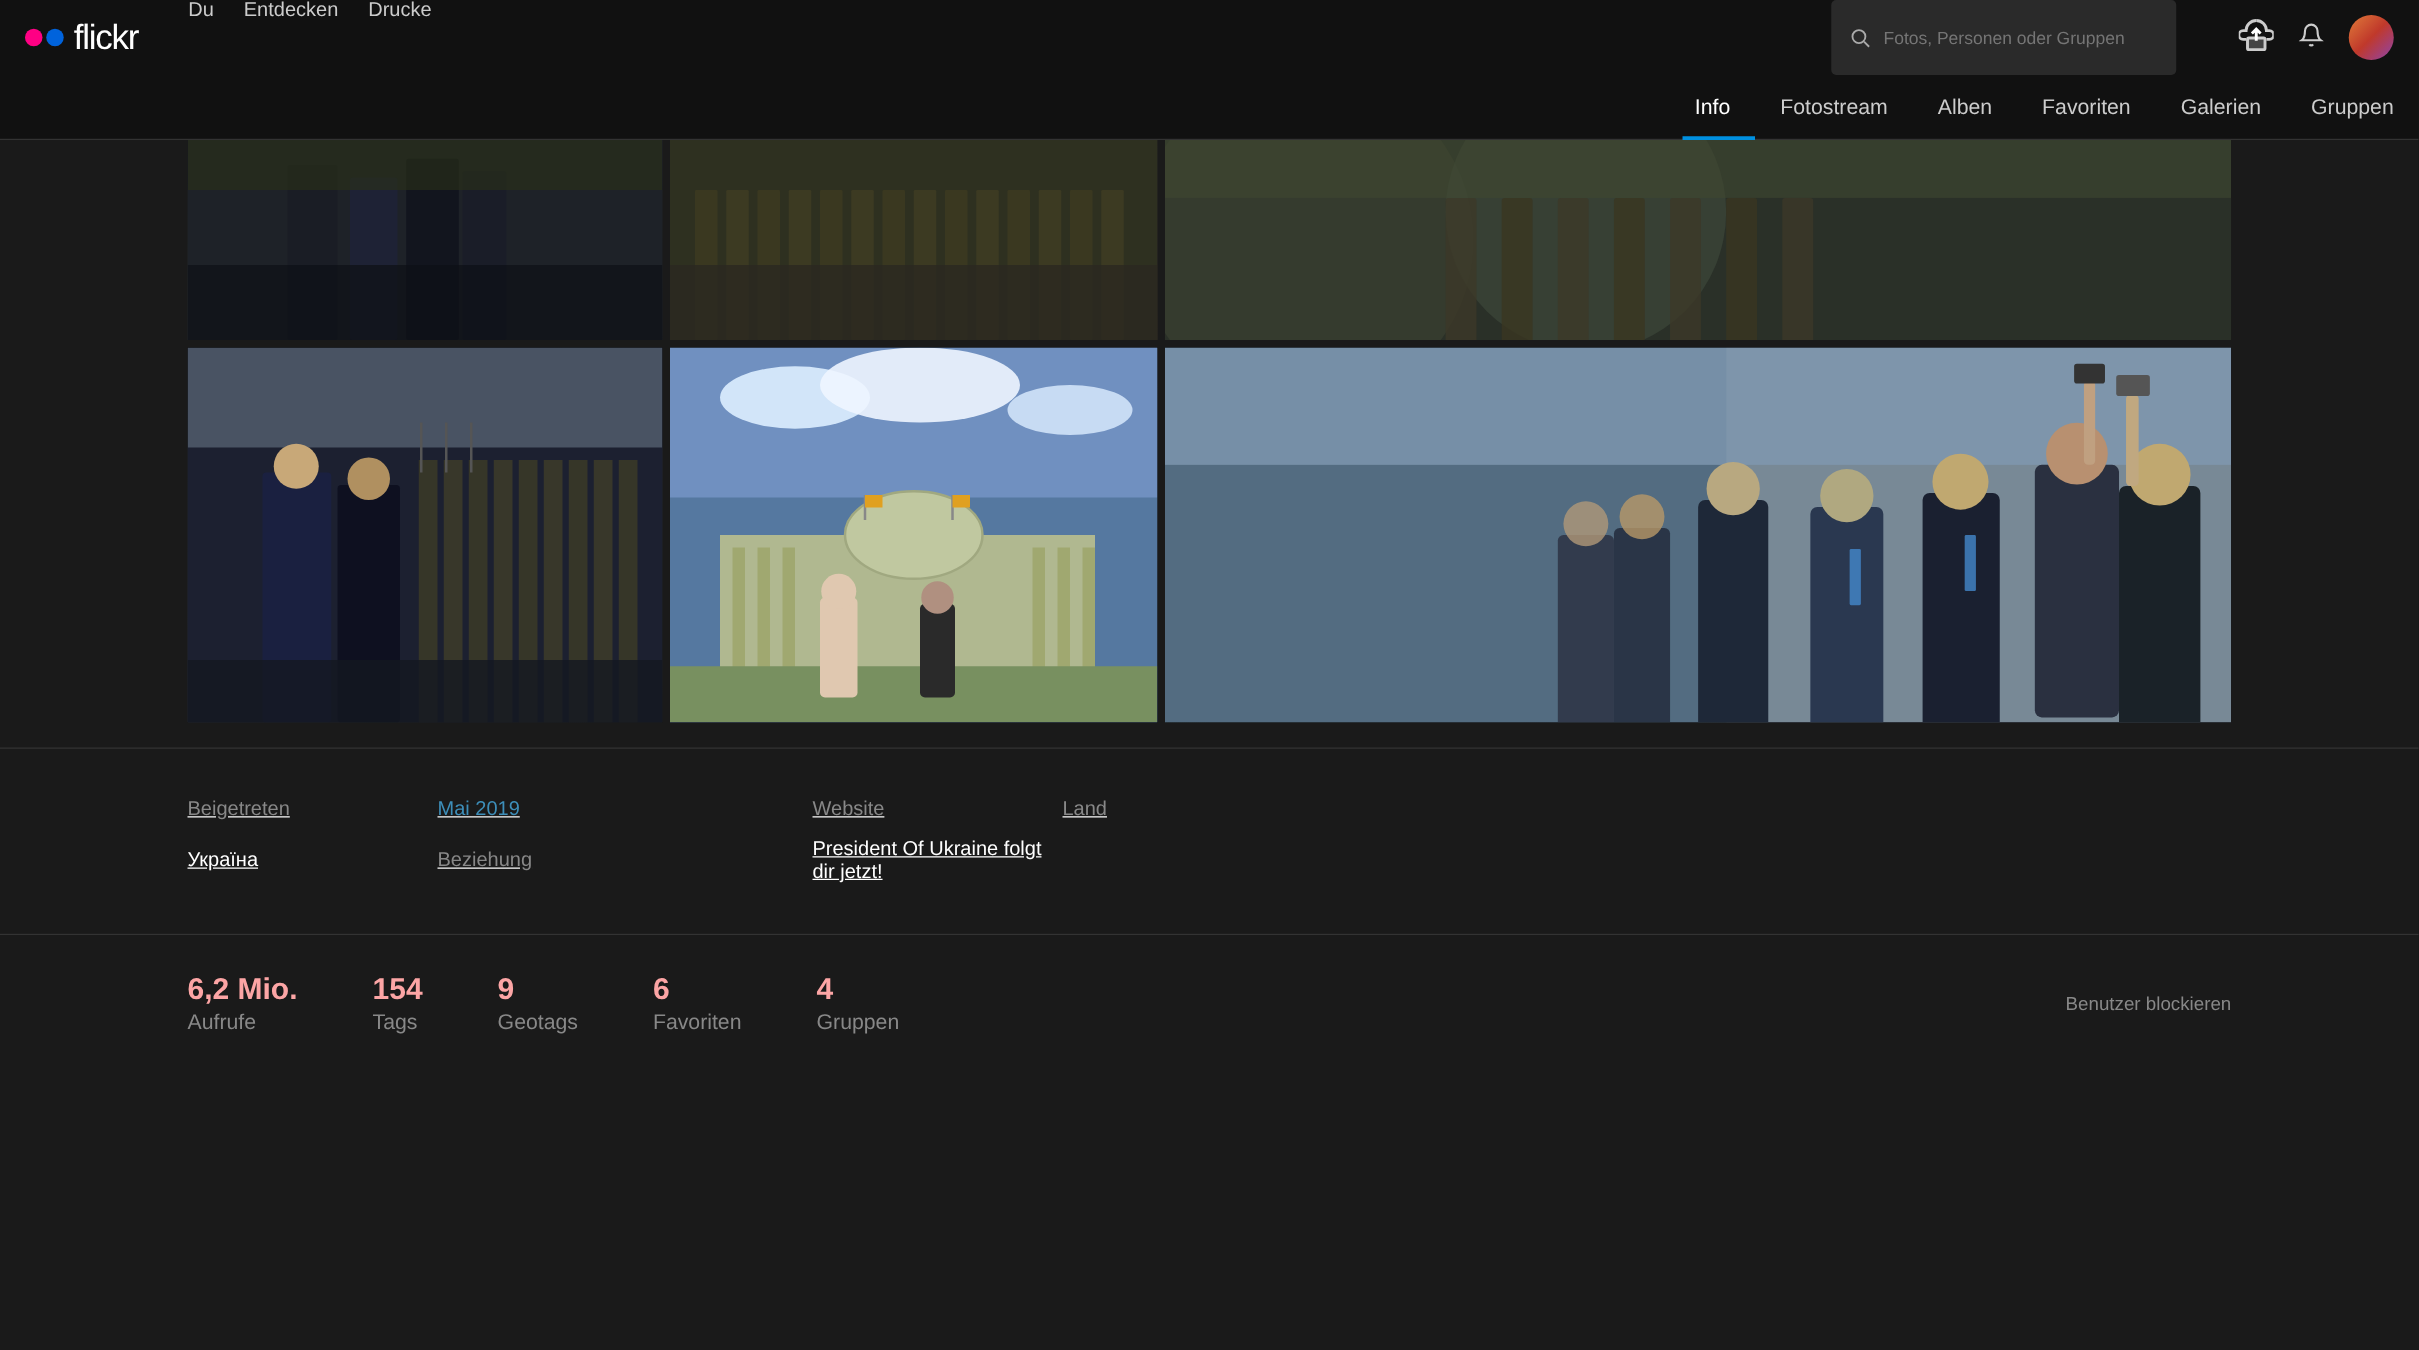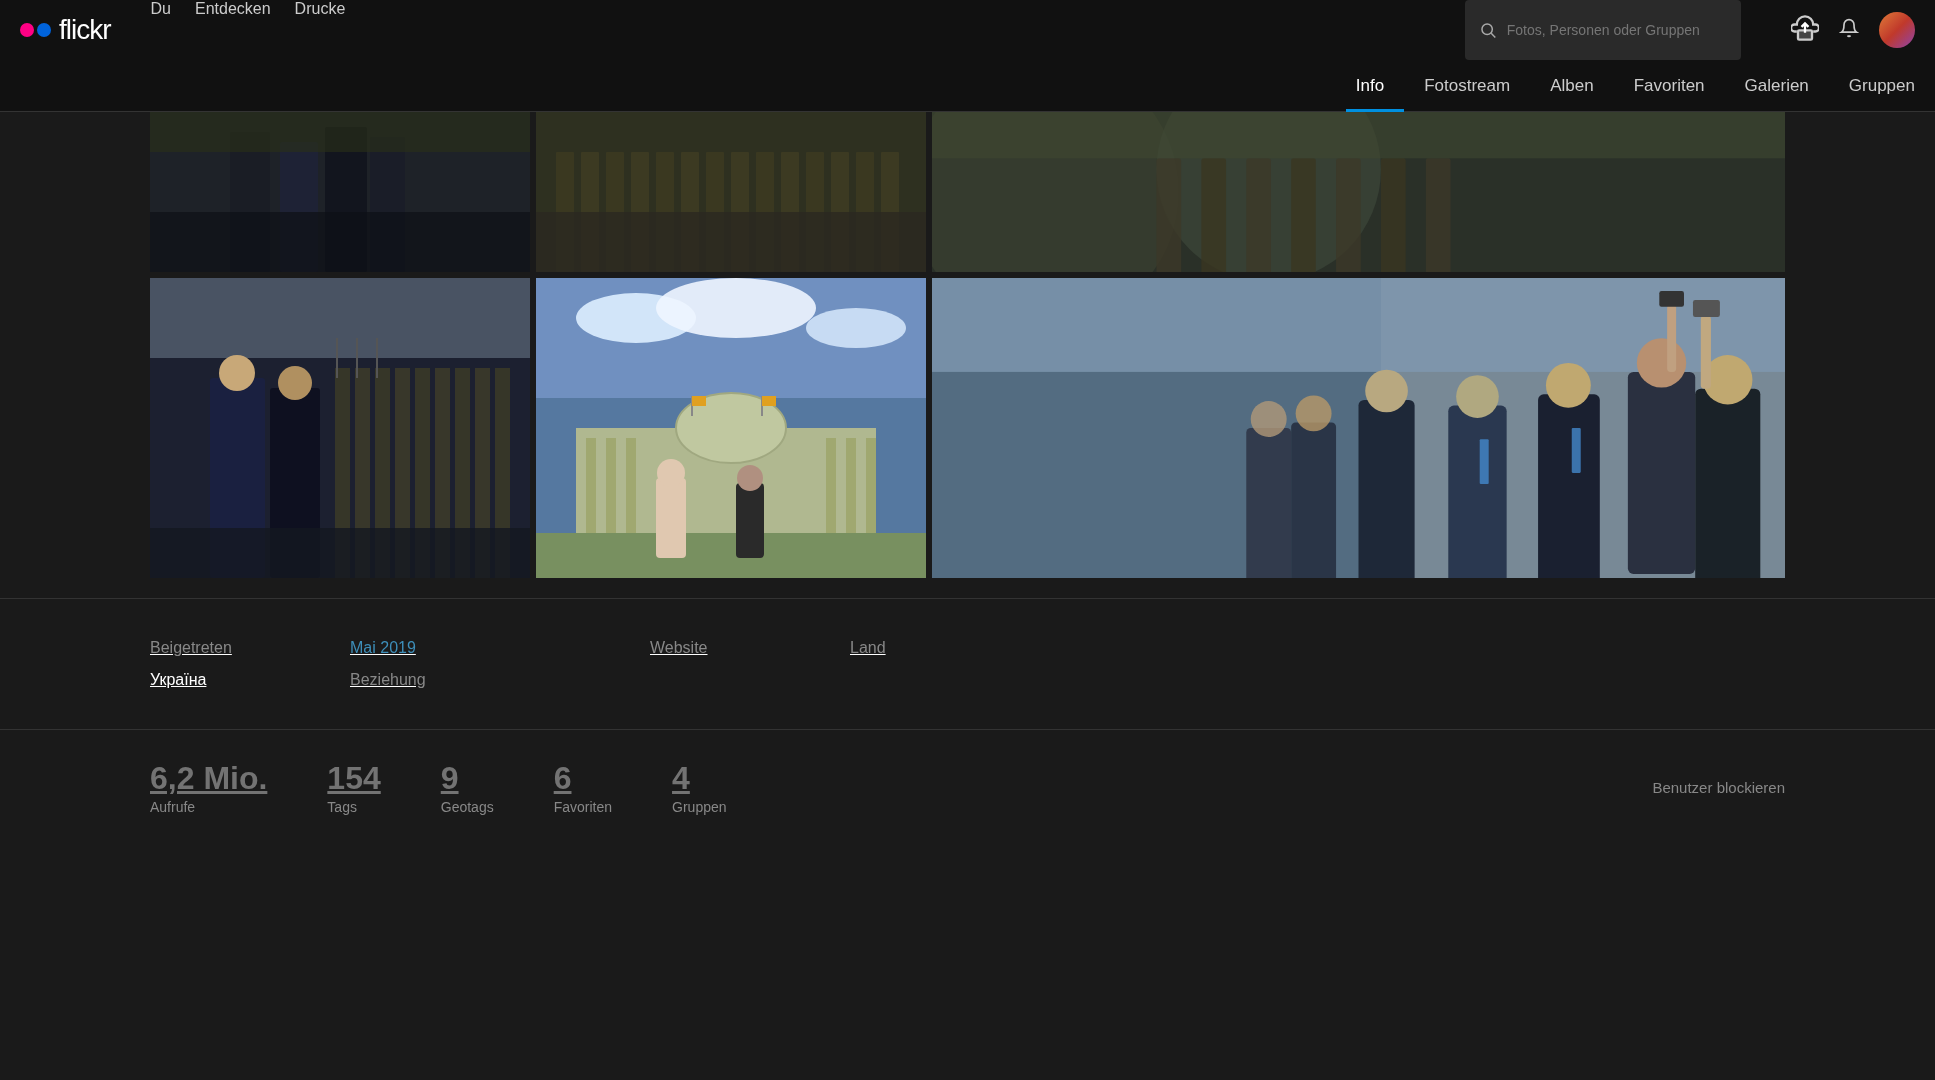--- a/index.html
+++ b/index.html
@@ -199,27 +199,26 @@
       display: flex;
       align-items: flex-start;
       gap: 60px;
     }
     .stat-item {
       display: flex;
       flex-direction: column;
       align-items: flex-start;
     }
     .stat-number {
-      font-size: 32px;
+      font-size: 24px;
       font-weight: 600;
-      color: #737373;
-      text-decoration: underline;
+      color: #fca5a5;
     }
     .stat-label {
-      font-size: 14px;
+      font-size: 17px;
       color: #888;
       margin-top: 2px;
       text-align: center;
     }
     .block-user-btn {
       margin-left: auto;
       color: #888;
       font-size: 15px;
       cursor: pointer;
       align-self: center;
@@ -497,20 +496,21 @@
 
 <div class="info-section">
   <div class="info-grid">
     <span class="info-label">Beigetreten</span>
     <span class="info-value link">Mai 2019</span>
     <span class="info-label">Website</span>
 
     <span class="info-label">Land</span>
     <span class="info-value">Україна</span>
     <span class="info-label">Beziehung</span>
+    <span class="info-value">President Of Ukraine folgt dir jetzt!</span>
   </div>
 </div>
 
 <div class="stats-section">
   <div class="stat-item">
     <span class="stat-number">6,2 Mio.</span>
     <span class="stat-label">Aufrufe</span>
   </div>
   <div class="stat-item">
     <span class="stat-number">154</span>

